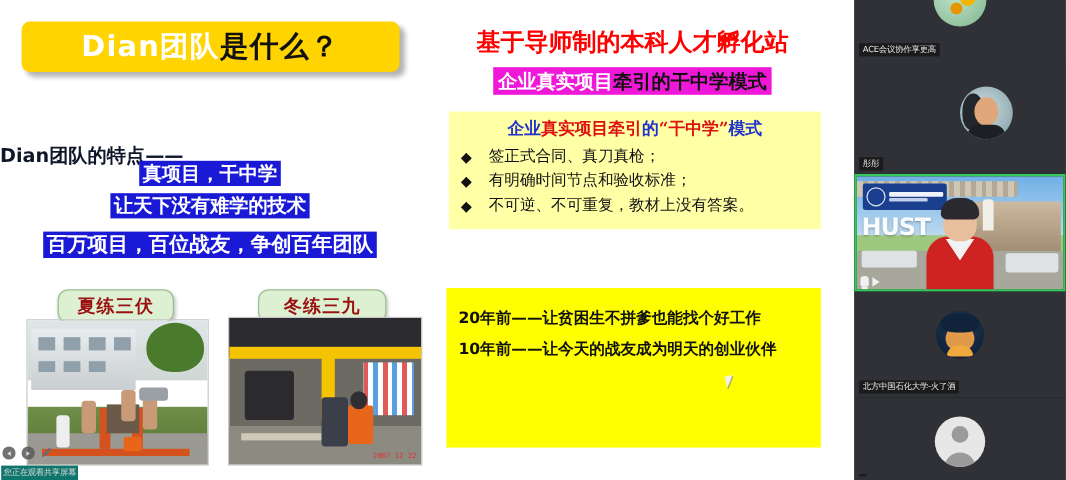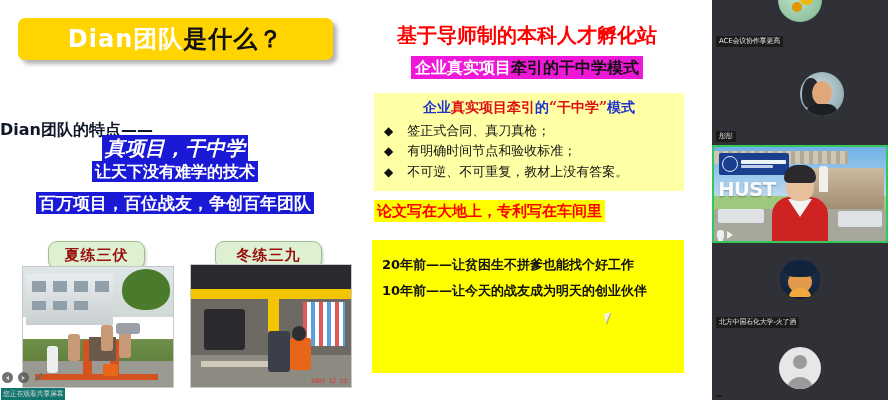--- a/index.html
+++ b/index.html
@@ -27,21 +27,21 @@
     position:absolute;left:0;top:120px;width:350px;text-align:left;
     font-size:16px;font-weight:bold;color:#0f172a;
     font-family:"DejaVu Sans",sans-serif;
   }
   .hl-line{position:absolute;width:350px;text-align:center;}
   .hl-line span{
     background:#1a1ad6;color:#ffffff;font-weight:bold;
     padding:1px 3px;white-space:nowrap;
     font-family:"DejaVu Sans",sans-serif;
   }
-  .hl1{top:135px;} .hl1 span{font-size:20px;font-style:italic;}
+  .hl1{top:135px;} .hl1 span{font-size:16px;}
   .hl2{top:162px;} .hl2 span{font-size:16px;}
   .hl3{top:192px;} .hl3 span{font-size:17px;}
 
   .cap{
     position:absolute;height:26px;background:#ddf1d2;border:1px solid #9dbf8e;
     border-radius:9px;display:flex;align-items:center;justify-content:center;
     box-shadow:1px 2px 3px rgba(0,0,0,.22);
   }
   .cap b{color:#9a1111;font-size:15px;font-weight:bold;letter-spacing:1px;
     font-family:"DejaVu Sans",sans-serif;text-align:center;}
@@ -261,21 +261,20 @@
             <span class="dia">◆</span>
             <span>有明确时间节点和验收标准；</span>
           </li>
         <li>
             <span class="dia">◆</span>
             <span>不可逆、不可重复，教材上没有答案。</span>
           </li>
       </ul>
     </div>
 
-    <div class="r-slogan"><span>论文写在大地上，专利写在车间里</span></div>
 
     <div class="ybox ybox2">
       <div class="ln l1">20年前——让贫困生不拼爹也能找个好工作</div>
       <div class="ln l2">10年前——让今天的战友成为明天的创业伙伴</div>
     </div>
 
     <div class="cursor"></div>
 
     <div class="share-bar">
       <div class="sb-btn sb-left">

